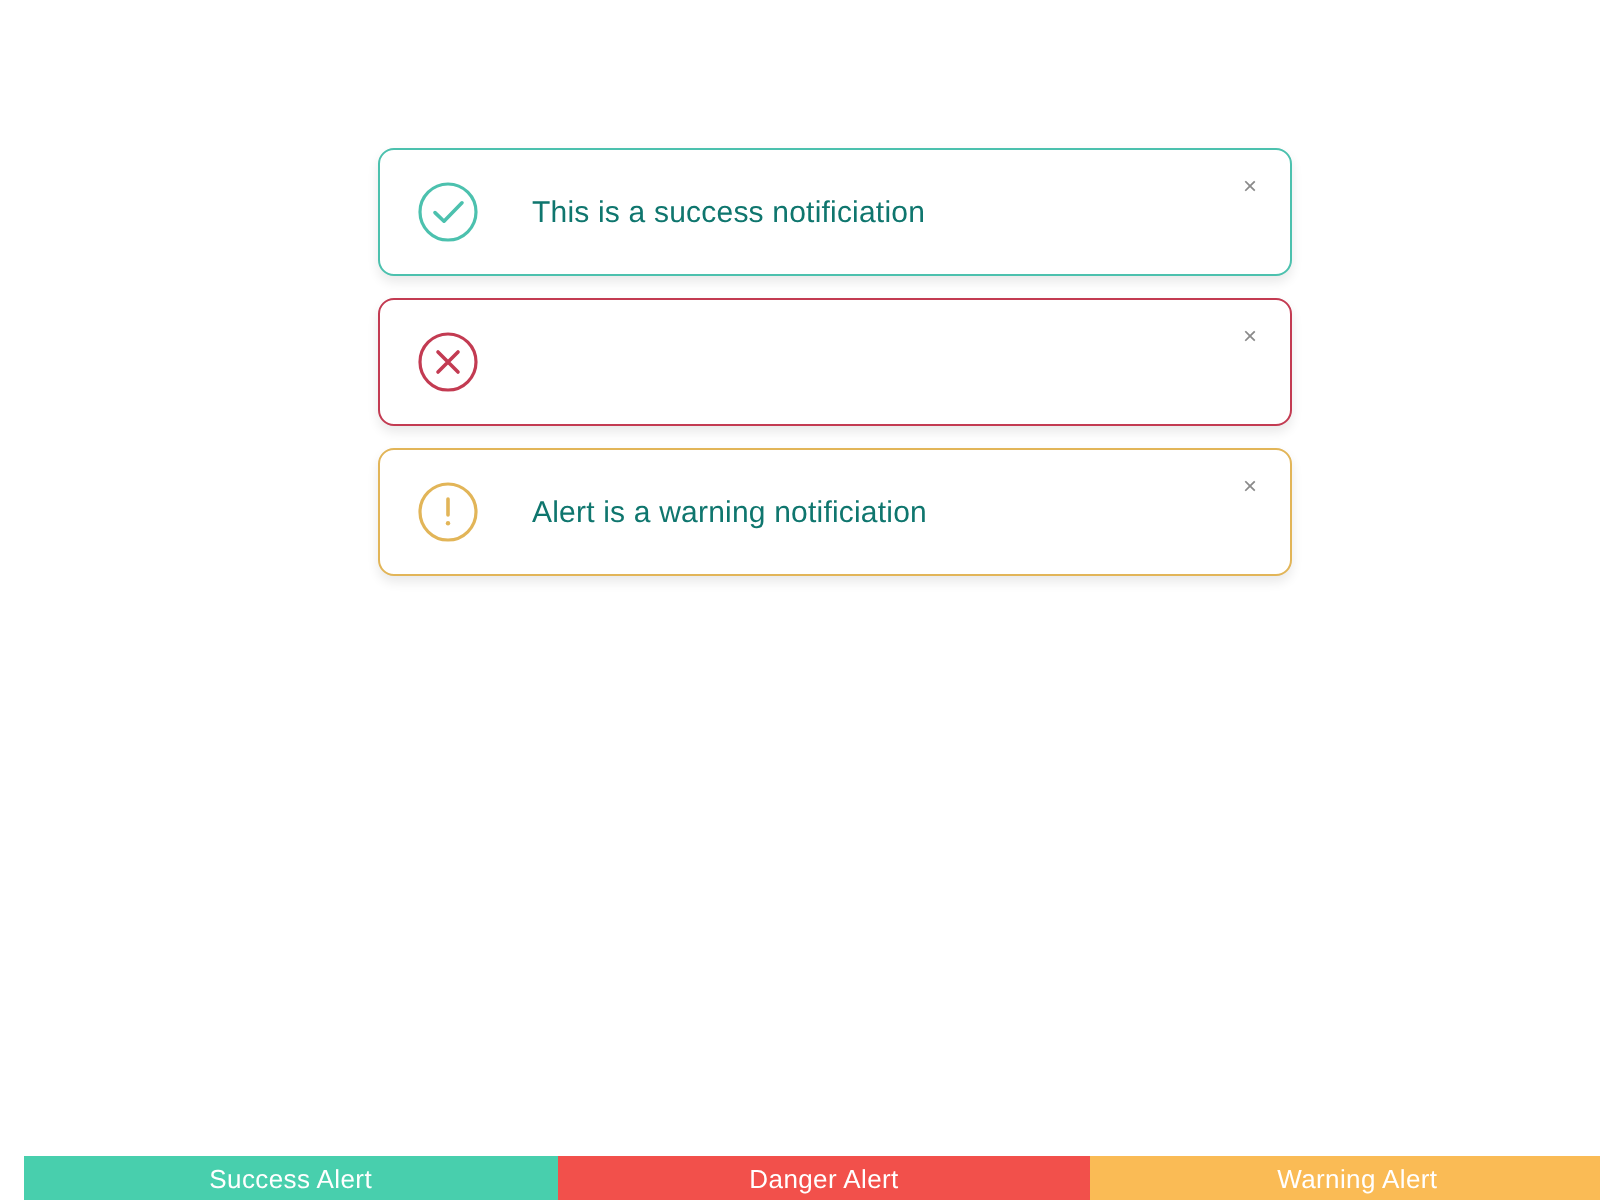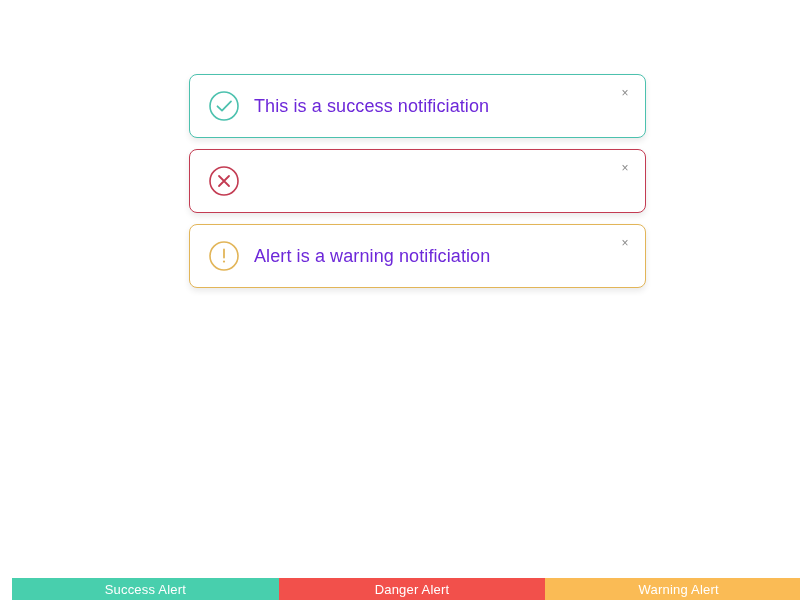--- a/index.html
+++ b/index.html
@@ -43,23 +43,23 @@
 
   .alert-icon {
     flex: 0 0 auto;
     margin-left: 18px;
     width: 32px;
     height: 32px;
     display: block;
   }
 
   .alert-text {
-    margin-left: 14px;
-    font-size: 18px;
-    color: #6d28d9;
+    margin-left: 26px;
+    font-size: 15px;
+    color: #0f766e;
     letter-spacing: 0.1px;
     white-space: nowrap;
     flex: 1 1 auto;
   }
 
   .alert-close {
     position: absolute;
     right: 12px;
     top: 10px;
     width: 16px;

